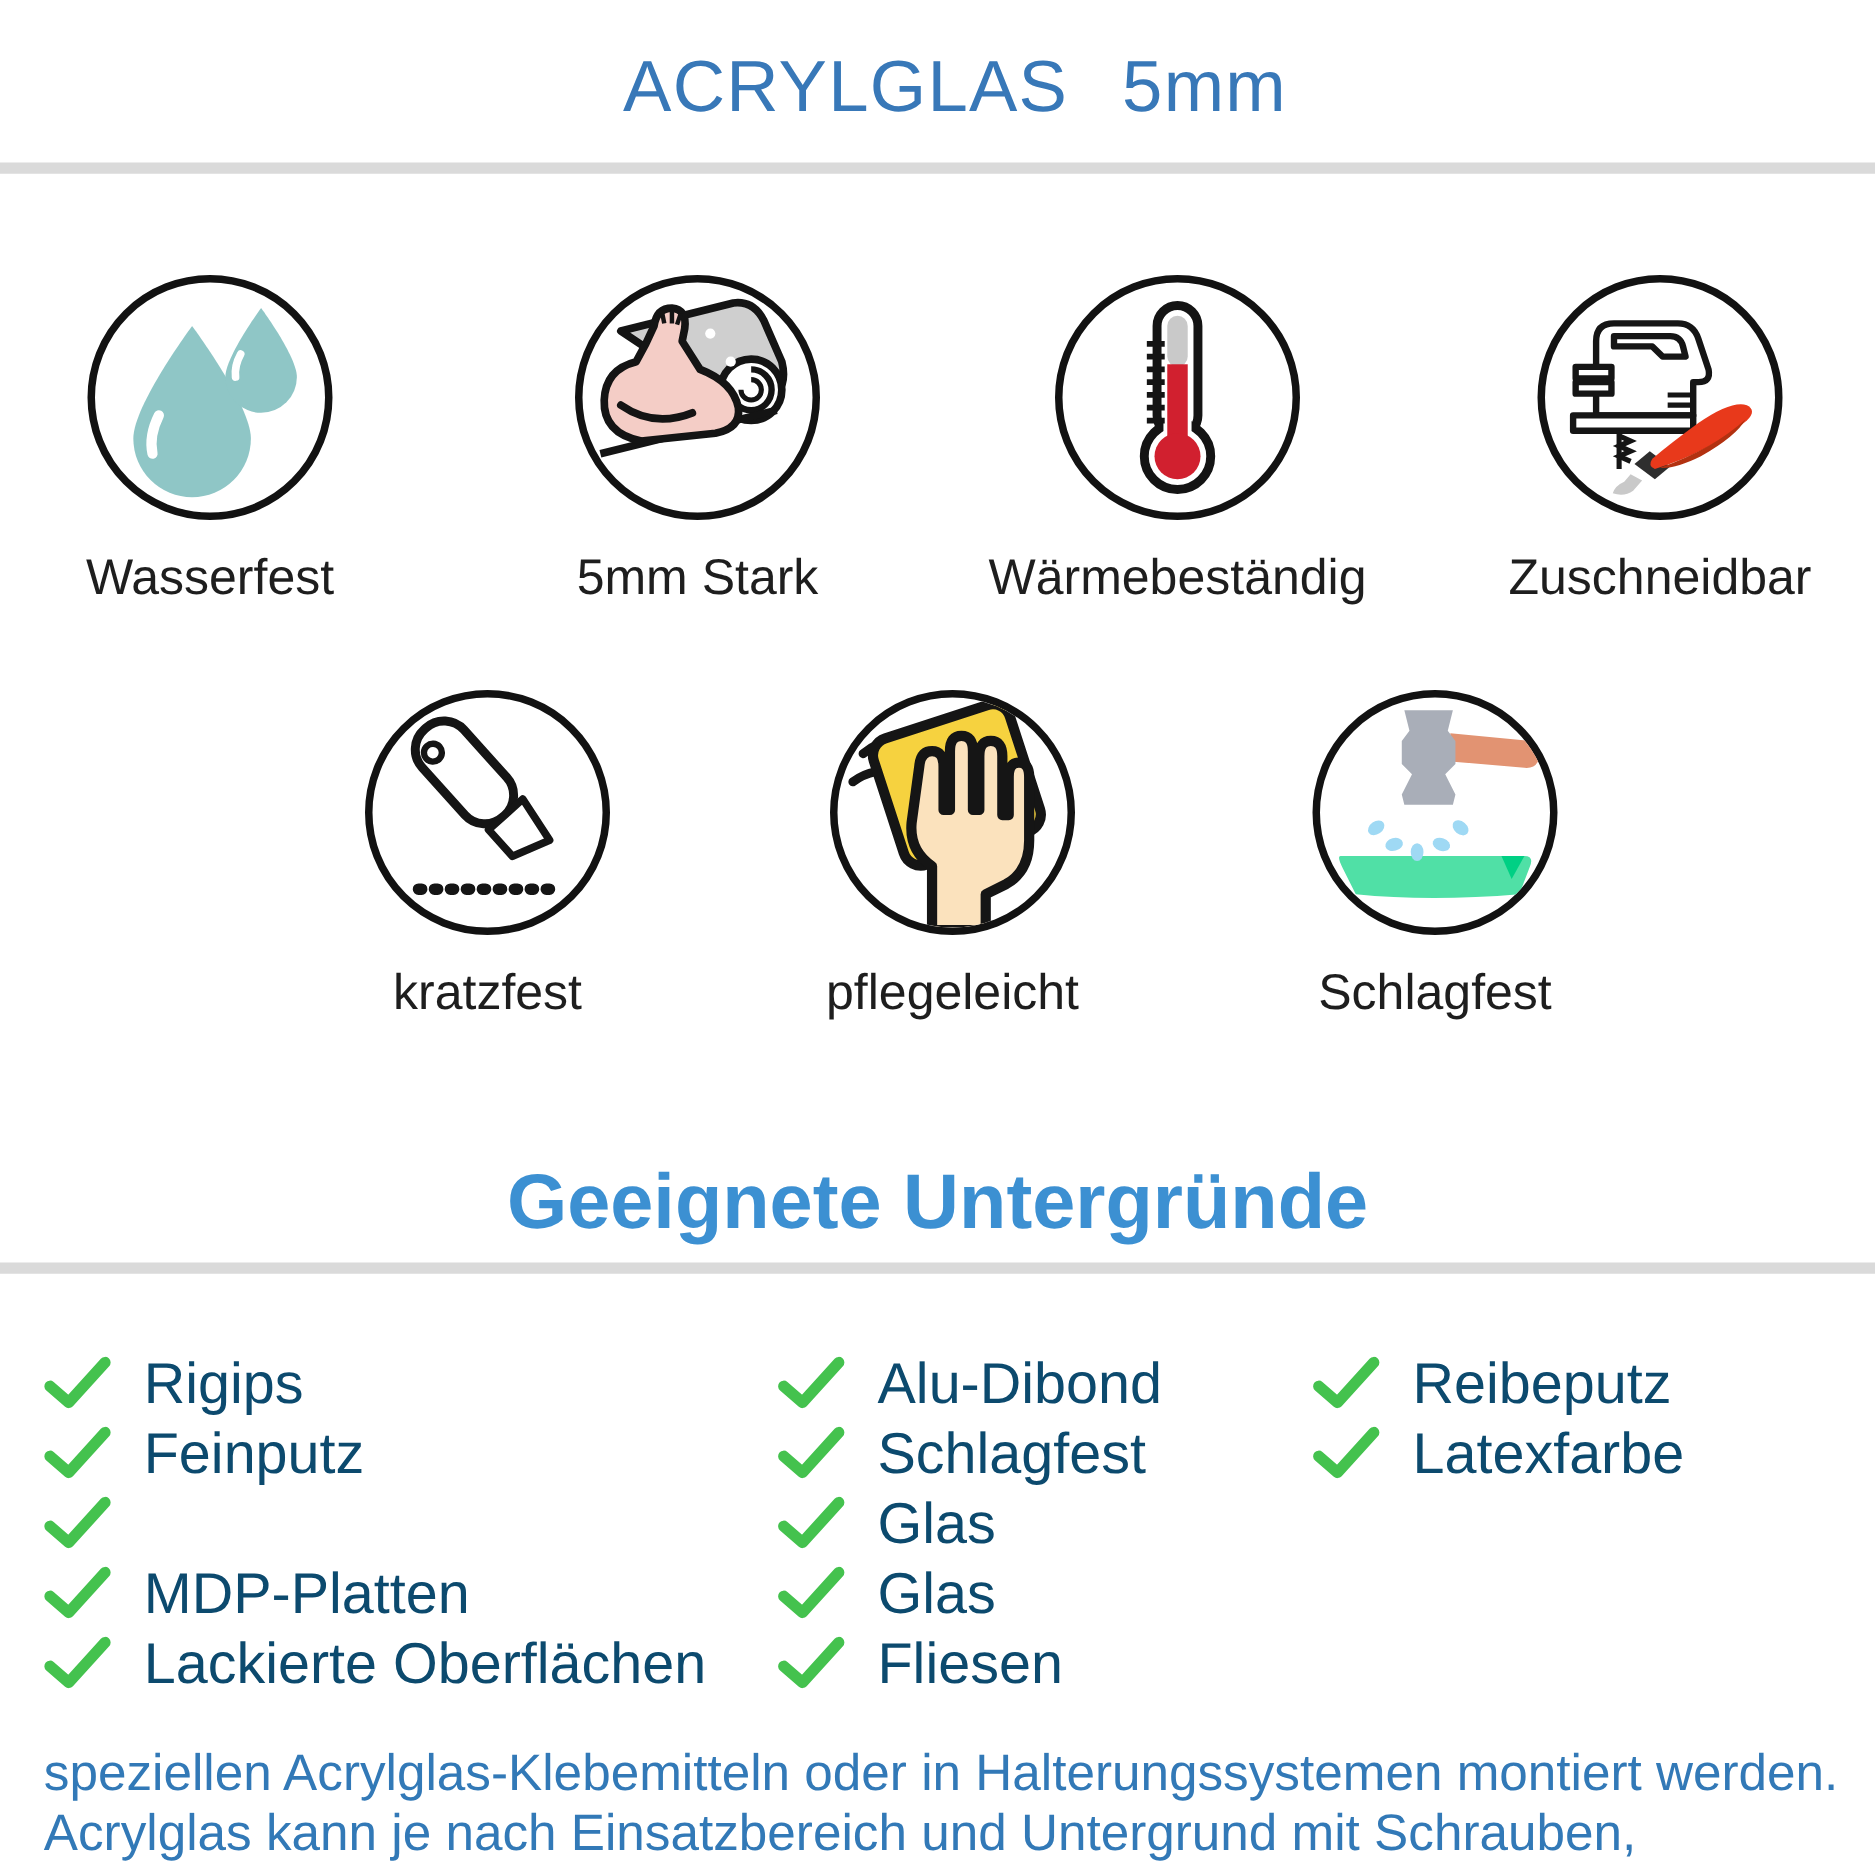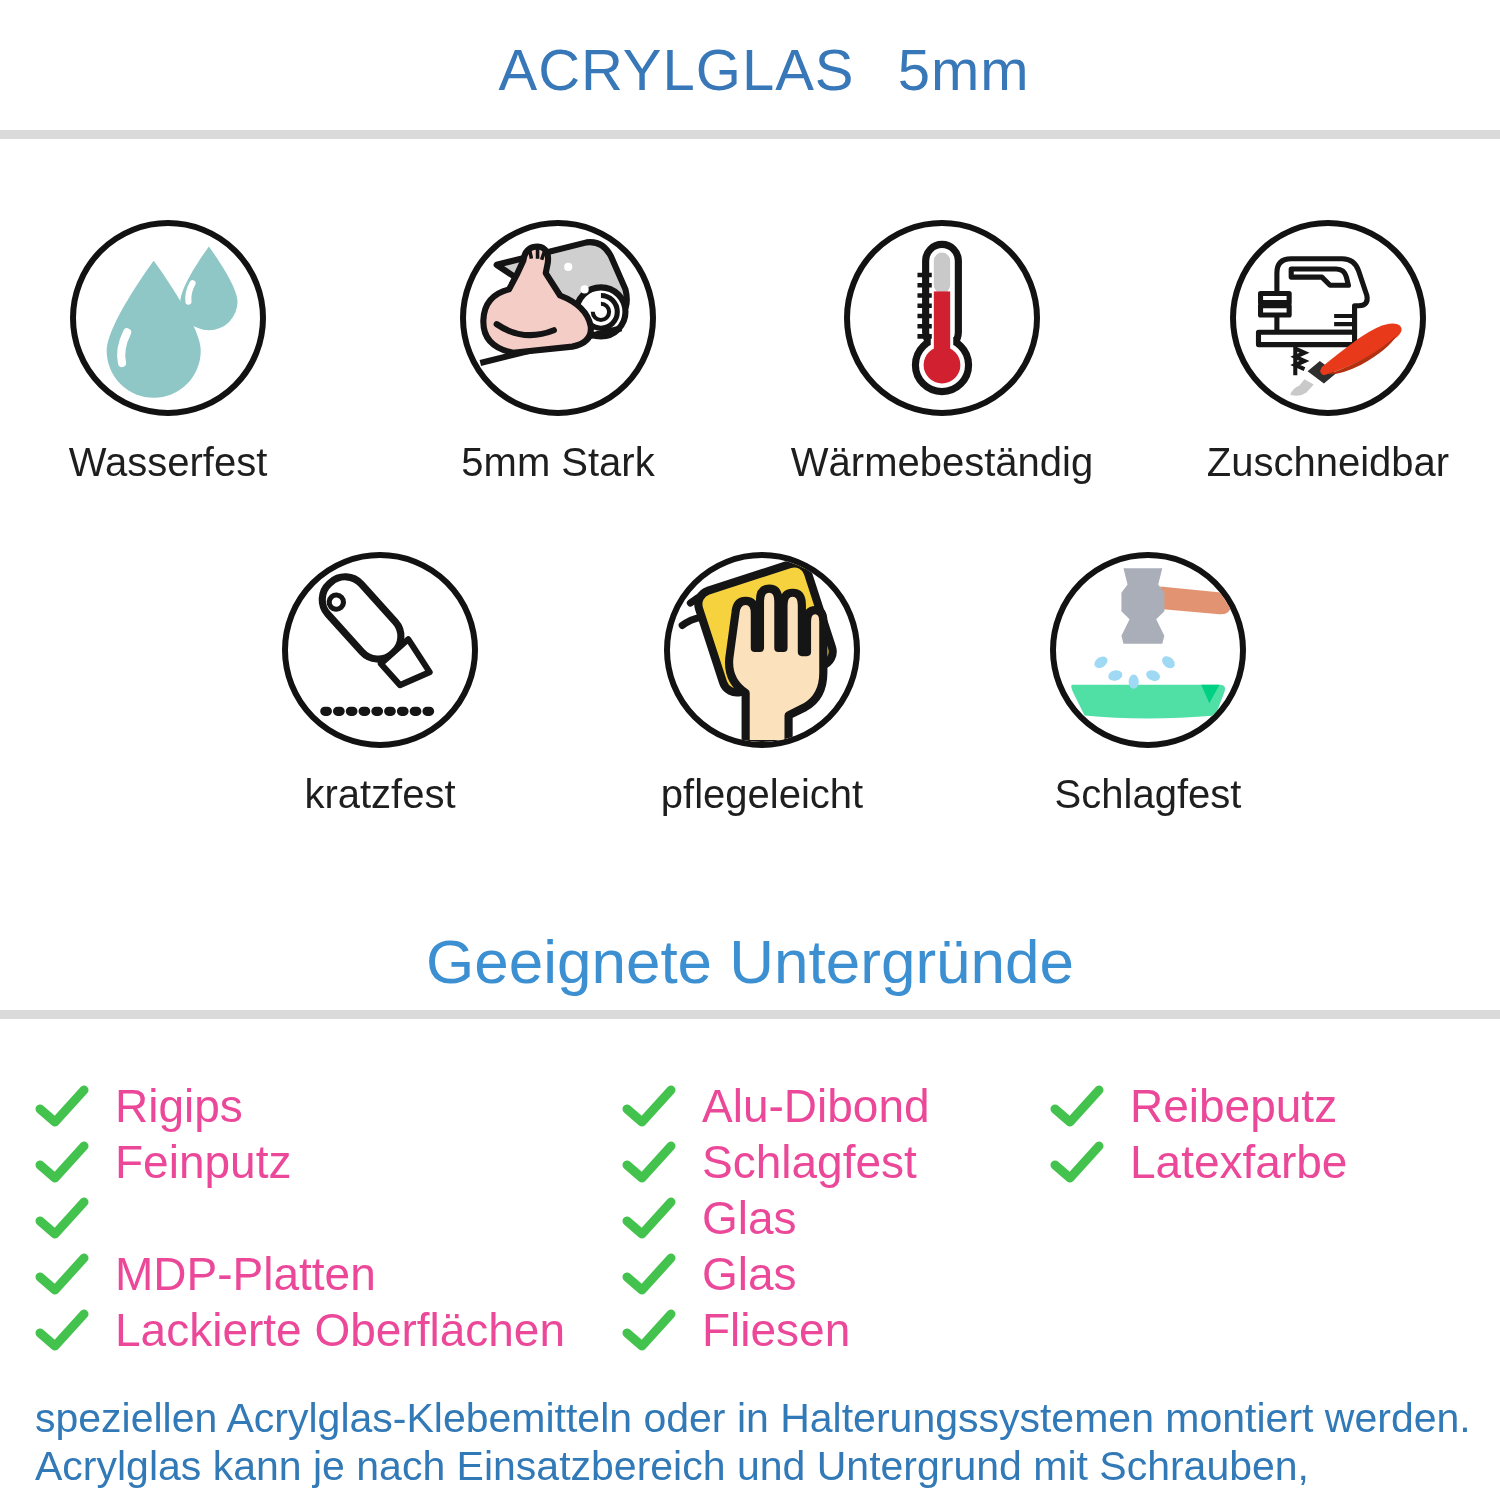--- a/index.html
+++ b/index.html
@@ -12,26 +12,26 @@
   .bar1{top:130px;}
   .bar2{top:1010px;}
 
   .feature{position:absolute;width:360px;text-align:center;}
   .fcircle{position:relative;width:184px;height:184px;margin:0 auto;background:#fff;
            border:6px solid #121212;border-radius:50%;overflow:hidden;}
   .fcircle svg{position:absolute;left:0;top:0;width:184px;height:184px;}
   .flabel{margin-top:24px;font-size:40px;color:#1e1e1e;white-space:nowrap;}
 
   .subheading{position:absolute;top:926px;left:0;width:100%;margin:0;text-align:center;
-              font-size:62px;font-weight:400;color:#3C90D2;}
+              font-size:62px;font-weight:700;color:#3C90D2;}
 
   .col{position:absolute;top:1078px;display:flex;flex-direction:column;}
   .check-row{display:flex;align-items:center;height:56px;gap:26px;}
   .check-row svg{width:54px;height:42px;flex:none;}
-  .check-label{font-size:46px;color:#ec4899;white-space:nowrap;}
+  .check-label{font-size:46px;color:#0c4a6e;white-space:nowrap;}
 
   .footer{position:absolute;left:35px;top:1394px;font-size:41px;line-height:1.18;
           color:#3279B7;white-space:nowrap;}
 </style>
 </head>
 <body>
 
 <div class="page">
 
   <h1 class="title">ACRYLGLAS 5mm</h1>
@@ -108,21 +108,21 @@
         </g>
         <path d="M62 156 q-7 3 -9 9 q9 3 16 -2 l7 -8 -9 -5 z" fill="#C9C9C9"></path>
         <path d="M70 142 l16 12 12 -10 -16 -12 z" fill="#2e2e2e"></path>
         <path d="M86 146 Q130 132 158 108 Q166 100 158 96 Q146 92 120 110 Q98 126 84 138 Q80 144 86 146 Z" fill="#E8391B"></path>
         <path d="M90 145 Q132 130 157 107 Q150 120 122 136 Q102 146 90 145 Z" fill="#B23110"></path>
       </svg>
     </div>
     <div class="flabel">Zuschneidbar</div>
   </div>
 
-  <div class="feature" style="left:200px;top:552px">
+  <div class="feature" style="left:210px;top:552px">
     <div class="fcircle">
       <svg viewBox="0 0 180 180">
         <g transform="rotate(-42 84 72)" fill="#ffffff" stroke="#151515" stroke-linejoin="round">
           <rect x="62" y="8" width="44" height="92" rx="21" stroke-width="7"></rect>
           <circle cx="76" cy="26" r="7" stroke-width="5"></circle>
           <path d="M68 100 h36 l-6 38 -30 -10 z" stroke-width="6"></path>
         </g>
         <line x1="36" y1="150" x2="146" y2="150" stroke="#151515" stroke-width="9" stroke-dasharray="2.5 10" stroke-linecap="round"></line>
       </svg>
     </div>

